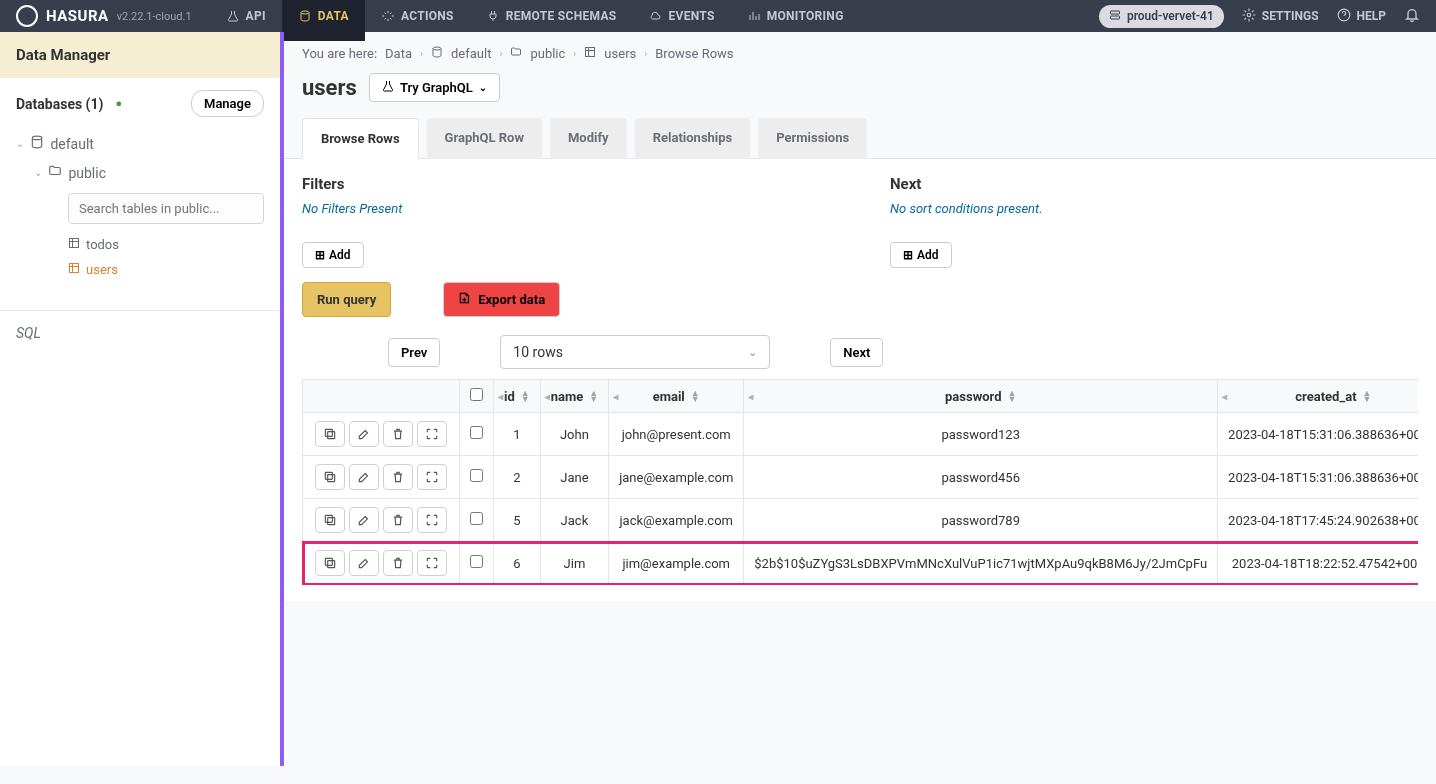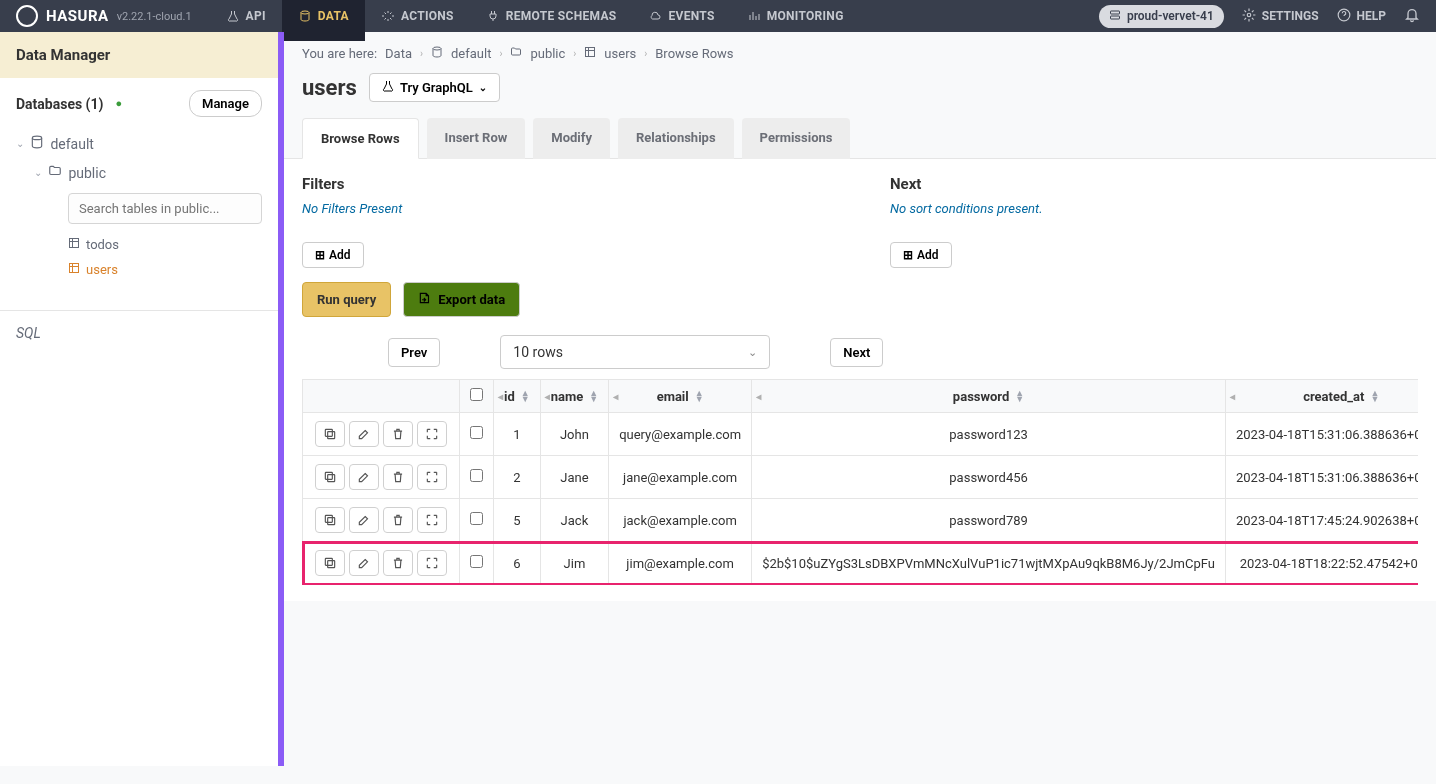--- a/index.html
+++ b/index.html
@@ -17,21 +17,21 @@
 .nav-items { display: flex; align-items: flex-end; }
 .nav-item { display: flex; align-items: center; gap: 6px; padding: 0 16px; height: 50px; cursor: pointer; font-size: 12px; font-weight: 700; letter-spacing: 0.3px; }
 .nav-item.active { background: #1f2330; color: #e8c366; }
 .nav-icon { width: 14px; height: 14px; display: inline-flex; align-items: center; justify-content: center; }
 .nav-right { margin-left: auto; display: flex; align-items: center; gap: 18px; }
 .project-badge { background: #d9dbe0; color: #383e4c; padding: 4px 10px; border-radius: 12px; font-size: 12px; font-weight: 600; display: flex; align-items: center; gap: 6px; }
 .nav-right-item { display: flex; align-items: center; gap: 6px; font-size: 12px; font-weight: 700; cursor: pointer; }
 
 
 .main { display: flex; height: calc(100vh - 50px); }
-.sidebar { width: 284px; background: #fff; border-right: 6px solid #8b5cf6; display: flex; flex-direction: column; }
+.sidebar { width: 284px; background: #fff; border-right: 4px solid #8b5cf6; display: flex; flex-direction: column; }
 .data-manager-hdr { background: #f6eed3; padding: 14px 16px; font-weight: 700; font-size: 15px; color: #333; }
 .db-row { display: flex; align-items: center; justify-content: space-between; padding: 12px 16px; }
 .db-label { font-weight: 700; font-size: 14px; display: flex; align-items: center; gap: 12px; }
 .check { color: #3b9c3b; font-size: 11px; }
 .manage-btn { background: #fff; border: 1px solid #ccc; padding: 5px 12px; border-radius: 12px; font-size: 13px; font-weight: 600; cursor: pointer; }
 .tree { padding: 0 16px 8px; }
 .tree-row { display: flex; align-items: center; gap: 6px; padding: 6px 0; color: #656b78; font-size: 14px; cursor: pointer; }
 .tree-row .chev { color: #9fa4af; font-size: 10px; }
 .tree-sub { padding-left: 18px; }
 .search-box { margin: 6px 0 8px 34px; }
@@ -55,21 +55,21 @@
 .tab-body { background: #fff; border-top: 1px solid #e5e5e5; padding: 16px 18px; margin-top: -1px; }
 
 .fs-row { display: flex; gap: 60px; margin-bottom: 14px; }
 .fs-col { flex: 1; }
 .fs-title { font-weight: 700; font-size: 15px; margin-bottom: 8px; }
 .fs-empty { color: #0369a1; font-style: italic; font-size: 13px; margin-bottom: 26px; }
 .small-btn { border: 1px solid #ccc; background: #fff; padding: 5px 12px; border-radius: 4px; font-size: 12px; font-weight: 600; display: inline-flex; align-items: center; gap: 4px; cursor: pointer; }
 
 .action-row { display: flex; gap: 12px; margin-bottom: 18px; }
 .run-btn { background: #e8c366; border: 1px solid #d0a63a; color: #333; padding: 8px 14px; border-radius: 4px; font-weight: 700; font-size: 13px; cursor: pointer; }
-.export-btn { background: #4d7c0f; border: 1px solid #ccc; padding: 8px 14px; border-radius: 4px; font-weight: 700; font-size: 13px; display: inline-flex; align-items: center; gap: 6px; cursor: pointer; }
+.export-btn { background: #ef4444; border: 1px solid #ccc; padding: 8px 14px; border-radius: 4px; font-weight: 700; font-size: 13px; display: inline-flex; align-items: center; gap: 6px; cursor: pointer; margin-left: 40px; }
 
 .pager { display: flex; align-items: center; gap: 60px; margin-bottom: 10px; padding-left: 86px; }
 .pager-btn { border: 1px solid #ccc; background: #fff; padding: 6px 12px; border-radius: 4px; font-size: 13px; font-weight: 600; cursor: pointer; }
 .rows-select { flex: 0 0 270px; border: 1px solid #ccc; border-radius: 4px; padding: 8px 12px; font-size: 14px; background: #fff; display: flex; justify-content: space-between; align-items: center; cursor: pointer; }
 
 
 .data-table-wrap { overflow-x: auto; }
 .data-table { border-collapse: collapse; width: 100%; font-size: 13px; }
 .data-table th, .data-table td { border: 1px solid #e5e5e5; padding: 8px 10px; text-align: center; white-space: nowrap; }
 .data-table th { background: #f8f9fa; font-weight: 700; color: #333; position: relative; }
@@ -257,21 +257,21 @@
         <span><svg width="12" height="12" viewBox="0 0 24 24">
               <path d="M9 2v6l-5 10a2 2 0 0 0 2 4h12a2 2 0 0 0 2-4l-5-10V2"></path>
             </svg></span>
         <span>Try GraphQL</span>
         <span style="font-size:10px">⌄</span>
       </button>
     </div>
 
     <div class="tabs">
       <div class="tab active">Browse Rows</div>
-      <div class="tab">Insert Row</div>
+      <div class="tab">GraphQL Row</div>
       <div class="tab">Modify</div>
       <div class="tab">Relationships</div>
       <div class="tab">Permissions</div>
     </div>
 
     <div class="tab-body">
       <div class="fs-row">
         <div class="fs-col">
           <div class="fs-title">Filters</div>
           <div class="fs-empty">No Filters Present</div>
@@ -370,21 +370,21 @@
                       <path d="M5 7h14M10 7V4h4v3M7 7l1 13h8l1-13"></path>
                     </svg>
                   </span><span class="action-pill">
                     <svg width="14" height="14" viewBox="0 0 24 24">
                       <path d="M4 4h5M4 4v5M20 4h-5M20 4v5M4 20h5M4 20v-5M20 20h-5M20 20v-5"></path>
                     </svg>
                   </span></td>
                 <td class="checkbox-cell"><input type="checkbox" style=""></td>
                 <td>1</td>
                 <td>John</td>
-                <td>query@example.com</td>
+                <td>john@present.com</td>
                 <td>password123</td>
                 <td>2023-04-18T15:31:06.388636+00:00</td>
               </tr>
               <tr>
                 <td class="actions-cell"><span class="action-pill">
                     <svg width="14" height="14" viewBox="0 0 24 24">
                       <rect x="8" y="8" width="12" height="12" rx="1"></rect>
                       <rect x="4" y="4" width="12" height="12" rx="1"></rect>
                     </svg>
                   </span><span class="action-pill">

